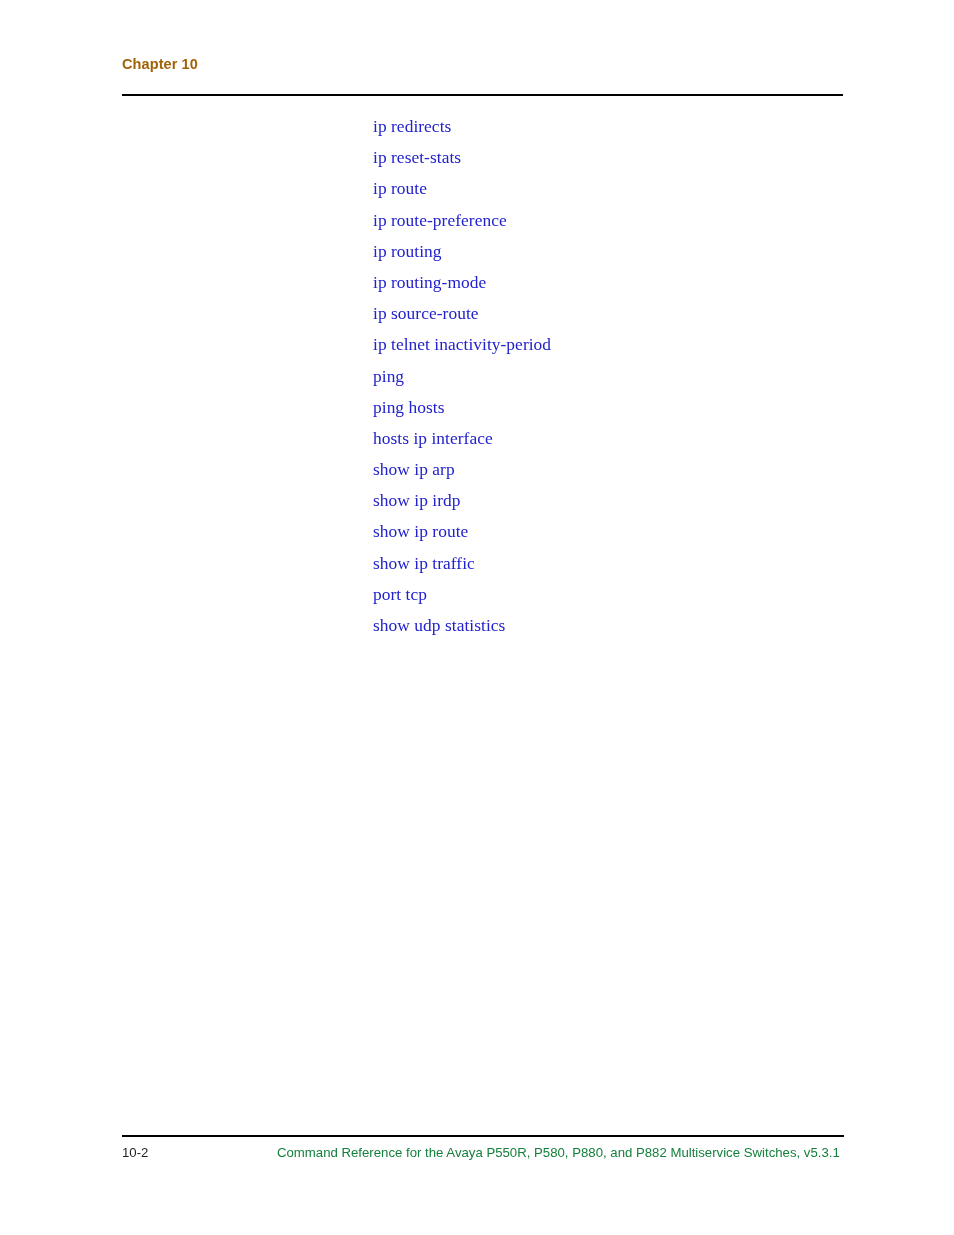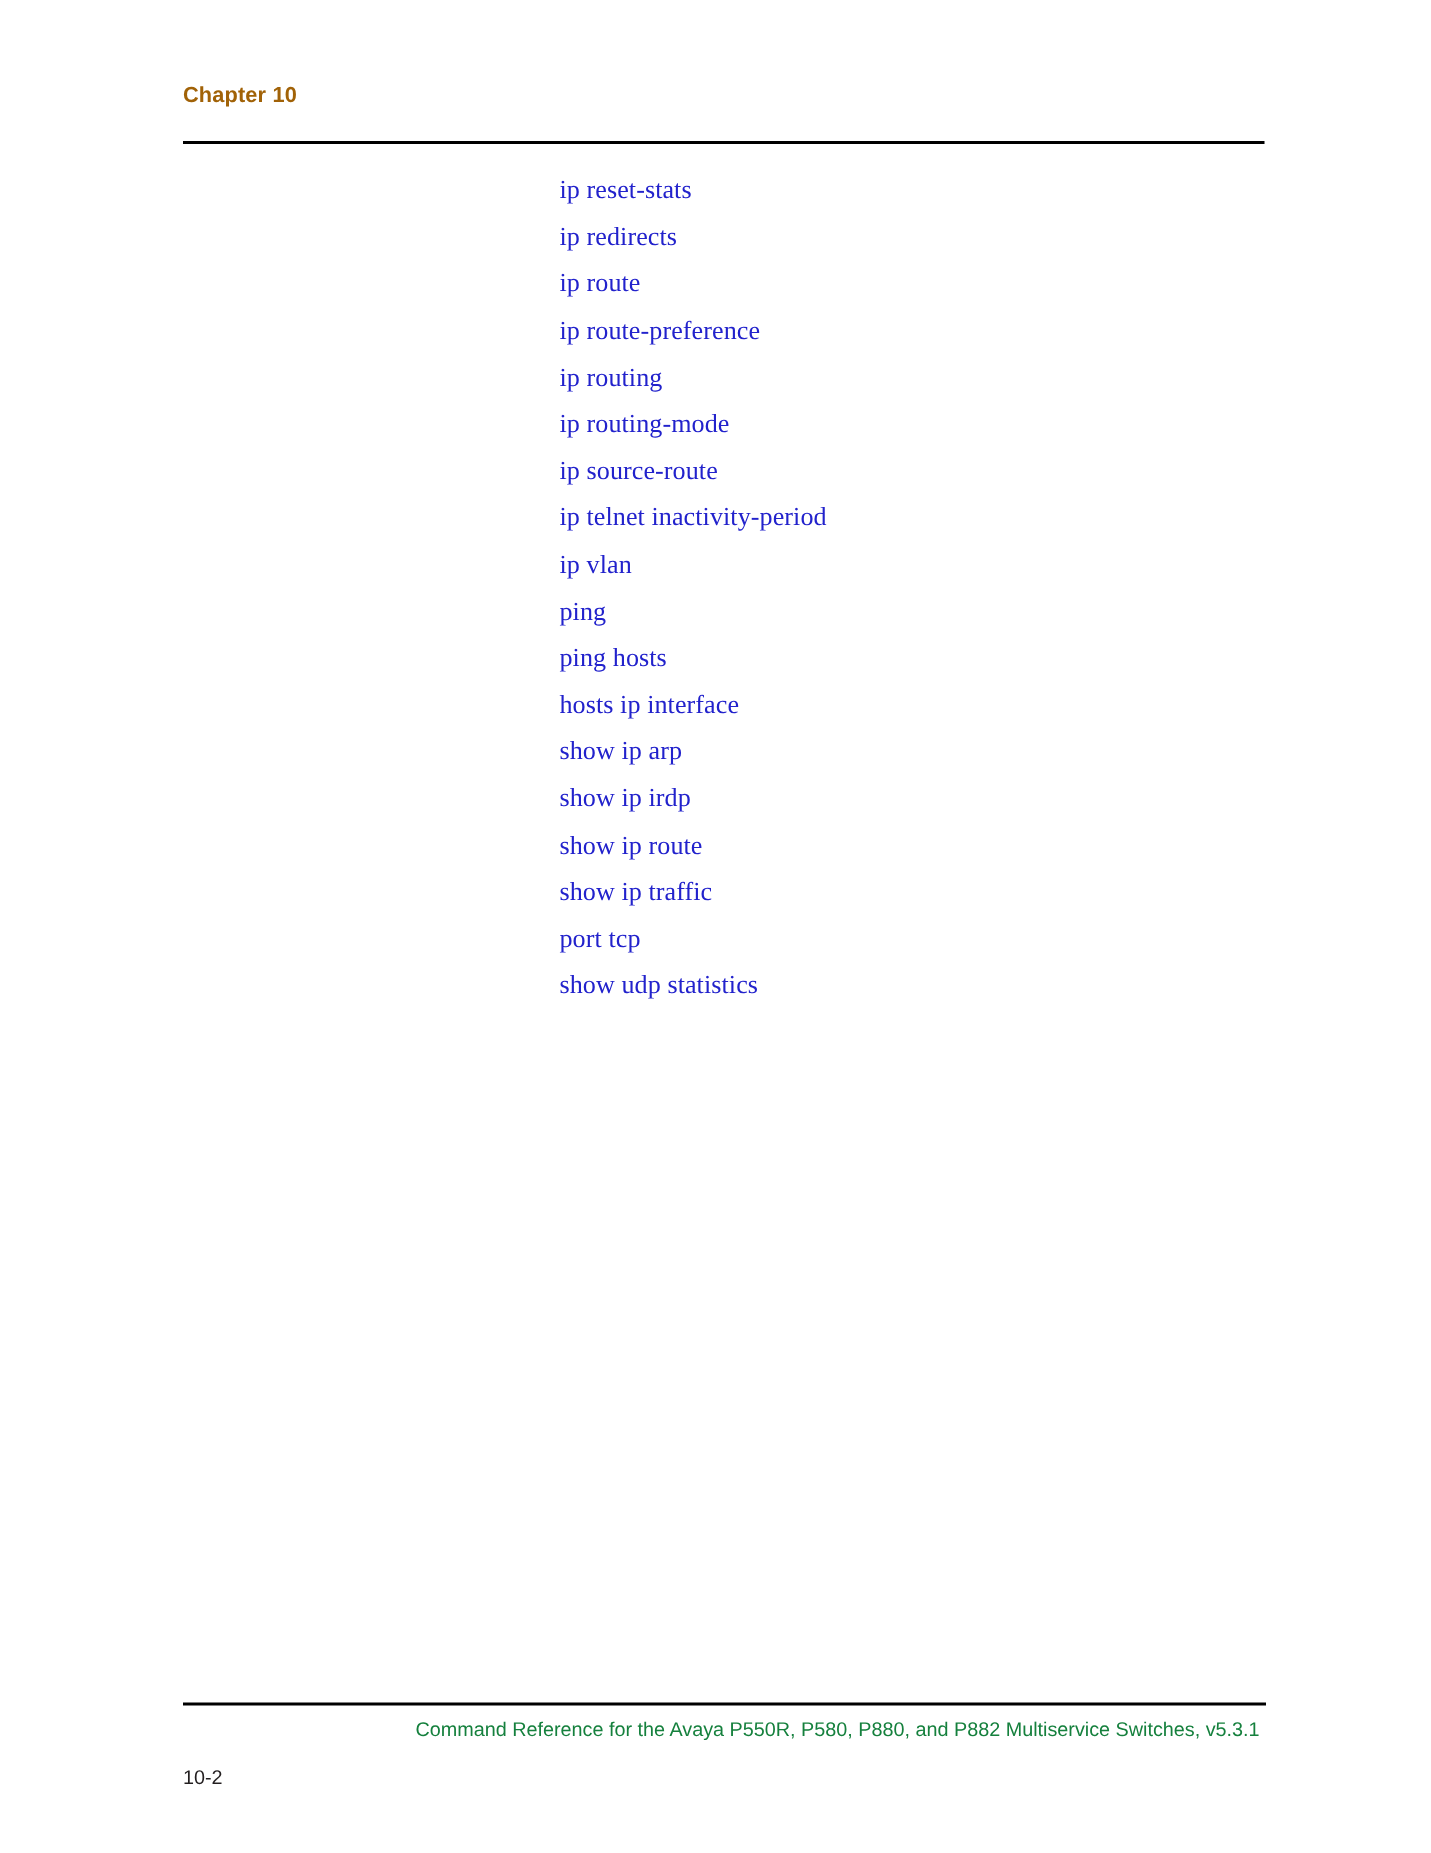--- a/index.html
+++ b/index.html
@@ -95,21 +95,20 @@
   }
   .footer-page-number {
     position: absolute;
     left: 0px;
     top: 0px;
     font-family: "Liberation Sans", sans-serif;
     font-size: 13.2px;
     color: #231f20;
     line-height: 18px;
     white-space: nowrap;
-    margin-top: 32px;
   }
   .footer-title {
     position: absolute;
     left: 155px;
     top: 0px;
     font-family: "Liberation Sans", sans-serif;
     font-size: 13.2px;
     color: #15803d;
     line-height: 18px;
     white-space: nowrap;
@@ -119,29 +118,28 @@
 <body>
 
 <div class="page">
 
   <div class="page-header">
     <span class="chapter-label">Chapter 10</span>
   </div>
   <div class="header-rule"></div>
 
   <ul class="toc-list" id="toc-list">
+      <li class="toc-item"><a class="toc-link" href="#">ip redirects</a></li>
       <li class="toc-item"><a class="toc-link" href="#">ip reset-stats</a></li>
-      <li class="toc-item"><a class="toc-link" href="#">ip redirects</a></li>
       <li class="toc-item"><a class="toc-link" href="#">ip route</a></li>
       <li class="toc-item"><a class="toc-link" href="#">ip route-preference</a></li>
       <li class="toc-item"><a class="toc-link" href="#">ip routing</a></li>
       <li class="toc-item"><a class="toc-link" href="#">ip routing-mode</a></li>
       <li class="toc-item"><a class="toc-link" href="#">ip source-route</a></li>
       <li class="toc-item"><a class="toc-link" href="#">ip telnet inactivity-period</a></li>
-      <li class="toc-item"><a class="toc-link" href="#">ip vlan</a></li>
       <li class="toc-item"><a class="toc-link" href="#">ping</a></li>
       <li class="toc-item"><a class="toc-link" href="#">ping hosts</a></li>
       <li class="toc-item"><a class="toc-link" href="#">hosts ip interface</a></li>
       <li class="toc-item"><a class="toc-link" href="#">show ip arp</a></li>
       <li class="toc-item"><a class="toc-link" href="#">show ip irdp</a></li>
       <li class="toc-item"><a class="toc-link" href="#">show ip route</a></li>
       <li class="toc-item"><a class="toc-link" href="#">show ip traffic</a></li>
       <li class="toc-item"><a class="toc-link" href="#">port tcp</a></li>
       <li class="toc-item"><a class="toc-link" href="#">show udp statistics</a></li>
     </ul>

